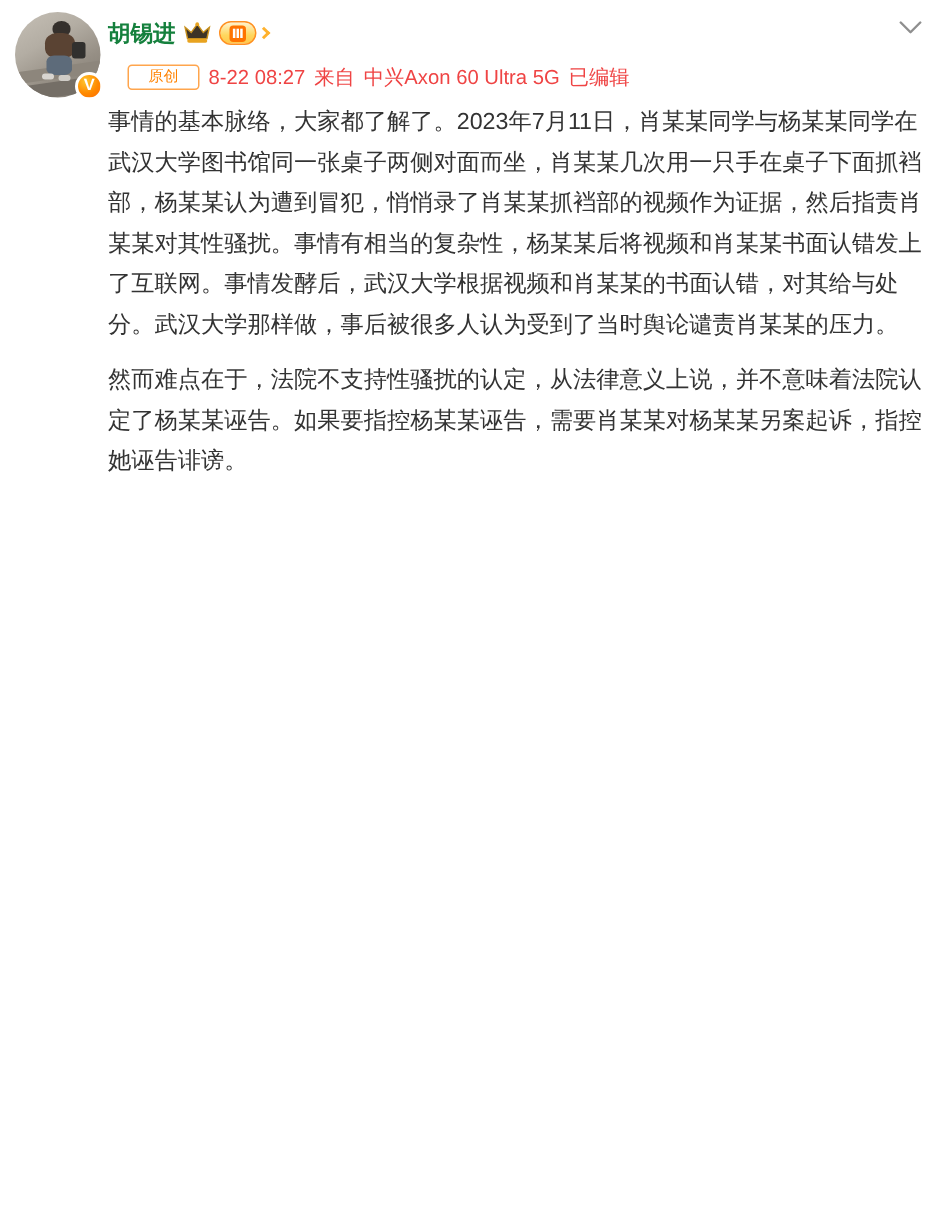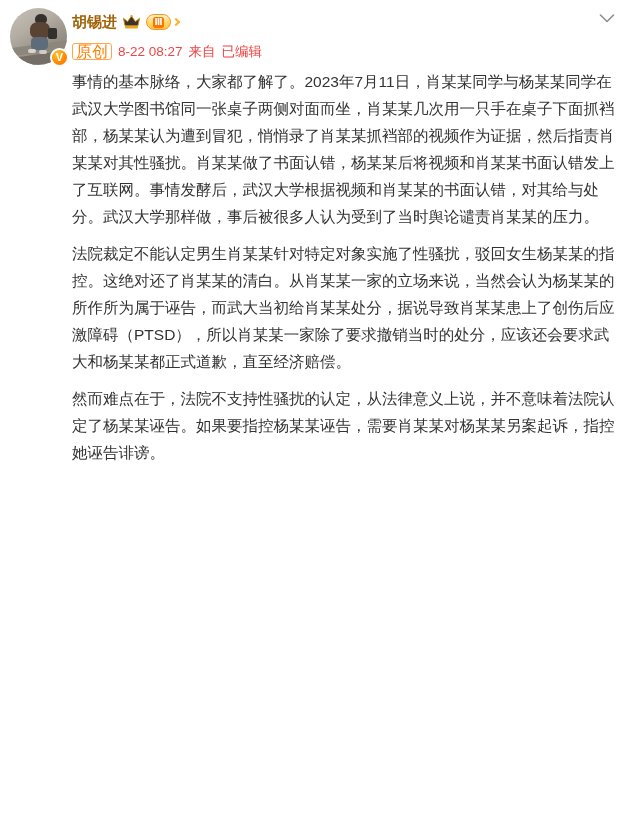--- a/index.html
+++ b/index.html
@@ -50,21 +50,21 @@
     font-weight: 700;
     line-height: 15px;
     text-align: center;
   }
 
   .header-info { position: absolute; left: 72px; top: 12px; }
   .name-row { display: flex; align-items: center; gap: 5px; height: 20px; }
   .username {
     font-size: 15px;
     font-weight: 700;
-    color: #a16207;
+    color: #15803d;
     cursor: pointer;
     white-space: nowrap;
   }
   .crown { display: inline-block; width: 19px; height: 16px; cursor: pointer; }
   .vip-group { display: inline-flex; align-items: center; cursor: pointer; }
   .vip-pill {
     display: inline-flex;
     align-items: center;
     justify-content: center;
     height: 16px;
@@ -89,28 +89,29 @@
     width: 6px; height: 6px;
     margin-left: 2px;
     border-top: 2px solid #ffb22e;
     border-right: 2px solid #ffb22e;
     transform: rotate(45deg);
   }
 
   .meta-row { display: flex; align-items: center; gap: 6px; margin-top: 11px; height: 17px; }
   .orig-badge {
     display: inline-block;
-    font-size: 16px;
+    font-size: 10px;
     color: #ff8200;
     border: 1px solid #ffa54d;
     border-radius: 3px;
-    padding: 0 3px;
+    padding: 0 13px;
     line-height: 15px;
     height: 17px;
     white-space: nowrap;
+    margin-left: 13px;
   }
   .meta-text {
     font-size: 13.5px;
     color: #ef4444;
     white-space: nowrap;
   }
 
   .collapse-btn {
     position: absolute;
     right: 13px; top: 10px;
@@ -166,29 +167,29 @@
         <span class="vip-pill">
           <span class="vip-num">Ⅲ</span>
         </span>
         <span class="vip-tail"></span>
       </span>
     </div>
     <div class="meta-row">
       <span class="orig-badge">原创</span>
       <span class="meta-text">8-22 08:27</span>
       <span class="meta-text">来自</span>
+      <span class="meta-text">中兴Axon 60 Ultra 5G</span>
       <span class="meta-text">已编辑</span>
     </div>
   </div>
 
   <div class="collapse-btn">
     <svg viewBox="0 0 16 9" width="16" height="9">
       <polyline points="1.5,1 8,7.5 14.5,1" fill="none" stroke="#8f8f8f" stroke-width="1.6" stroke-linecap="round" stroke-linejoin="round"></polyline>
     </svg>
   </div>
 
   <div class="content">
-    <p>事情的基本脉络，大家都了解了。2023年7月11日，肖某某同学与杨某某同学在武汉大学图书馆同一张桌子两侧对面而坐，肖某某几次用一只手在桌子下面抓裆部，杨某某认为遭到冒犯，悄悄录了肖某某抓裆部的视频作为证据，然后指责肖某某对其性骚扰。肖某某做了书面认错，杨某某后将视频和肖某某书面认错发上了互联网。事情发酵后，武汉大学根据视频和肖某某的书面认错，对其给与处分。武汉大学那样做，事后被很多人认为受到了当时舆论谴责肖某某的压力。</p>
-    <p>法院裁定不能认定男生肖某某针对特定对象实施了性骚扰，驳回女生杨某某的指控。这绝对还了肖某某的清白。从肖某某一家的立场来说，当然会认为杨某某的所作所为属于诬告，而武大当初给肖某某处分，据说导致肖某某患上了创伤后应激障碍（PTSD），所以肖某某一家除了要求撤销当时的处分，应该还会要求武大和杨某某都正式道歉，直至经济赔偿。</p>
+    <p>事情的基本脉络，大家都了解了。2023年7月11日，肖某某同学与杨某某同学在武汉大学图书馆同一张桌子两侧对面而坐，肖某某几次用一只手在桌子下面抓裆部，杨某某认为遭到冒犯，悄悄录了肖某某抓裆部的视频作为证据，然后指责肖某某对其性骚扰。事情有相当的复杂性，杨某某后将视频和肖某某书面认错发上了互联网。事情发酵后，武汉大学根据视频和肖某某的书面认错，对其给与处分。武汉大学那样做，事后被很多人认为受到了当时舆论谴责肖某某的压力。</p>
     <p>然而难点在于，法院不支持性骚扰的认定，从法律意义上说，并不意味着法院认定了杨某某诬告。如果要指控杨某某诬告，需要肖某某对杨某某另案起诉，指控她诬告诽谤。</p>
   </div>
 
 </div>
 
 </body></html>

